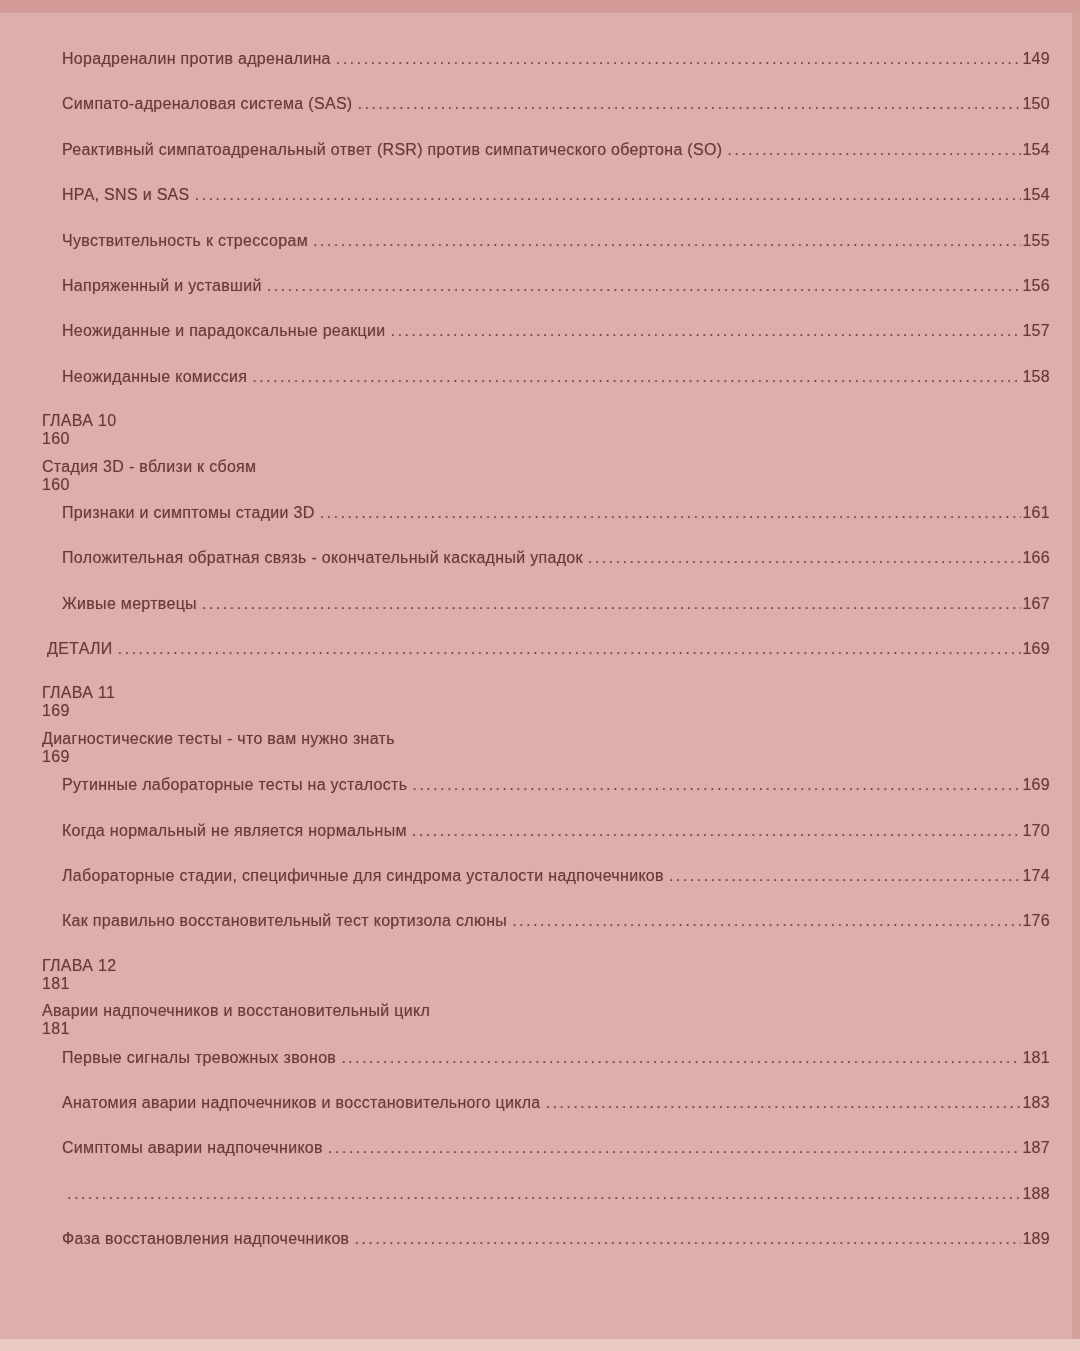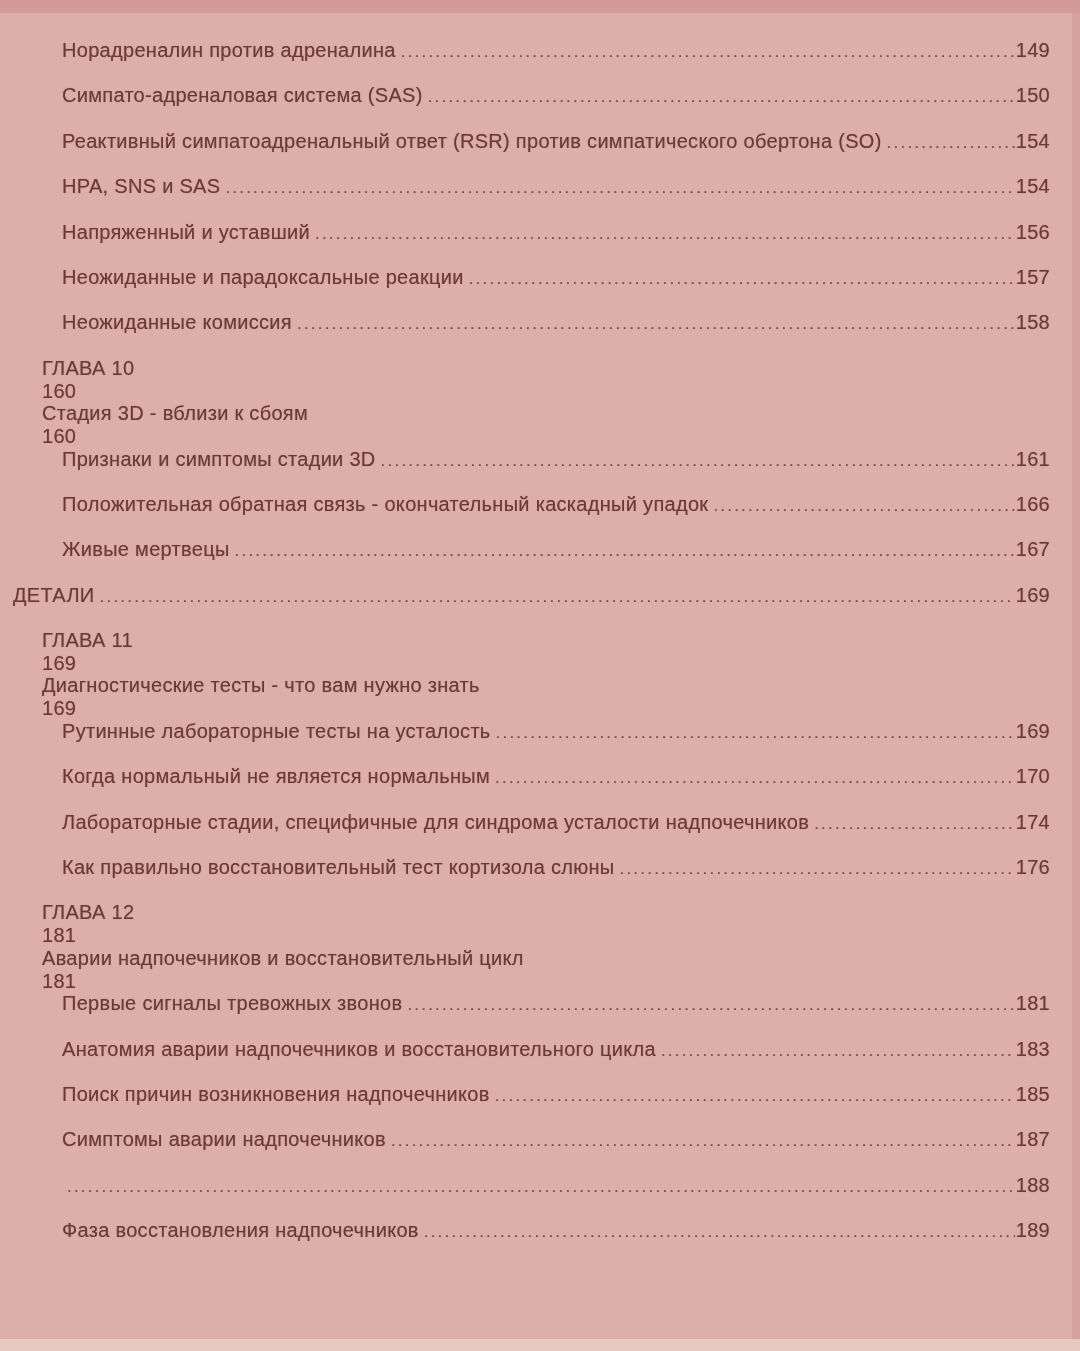--- a/index.html
+++ b/index.html
@@ -30,36 +30,36 @@
   }
   .bottom-strip {
     position: absolute;
     left: 0; right: 0; bottom: 0;
     height: 12px;
     background: var(--strip-bottom, #e8cac3);
     z-index: 2;
   }
   .toc {
     position: absolute;
-    top: 28px;
+    top: 38px;
     left: 0;
     right: 30px;
     color: var(--ink, #6b3a38);
-    font-size: 20px;
+    font-size: 16px;
     letter-spacing: 0.3px;
     text-shadow: 0 0 0.8px rgba(107, 58, 56, 0.5);
   }
   .row {
     display: flex;
     align-items: baseline;
     height: 45.4px;
     box-sizing: border-box;
     padding-top: 11px;
   }
-  .row.l0 { padding-left: 13px; }
+  .row.l0 { padding-left: 13px; margin-left: 34px; }
   .row.l1 { padding-left: 37px; flex-direction: column; }
   .row.l2 { padding-left: 62px; }
   .title {
     flex: 0 0 auto;
     white-space: nowrap;
   }
   .dots {
     flex: 1 1 auto;
     overflow: hidden;
     white-space: nowrap;
@@ -99,20 +99,25 @@
       <span class="title">Реактивный симпатоадренальный ответ (RSR) против симпатического обертона (SO)</span>
       <span class="dots"></span>
       <span class="pagenum">154</span>
     </div>
     <div class="row l2">
       <span class="title">HPA, SNS и SAS</span>
       <span class="dots"></span>
       <span class="pagenum">154</span>
     </div>
     <div class="row l2">
+      <span class="title">Чувствительность к стрессорам</span>
+      <span class="dots"></span>
+      <span class="pagenum">155</span>
+    </div>
+    <div class="row l2">
       <span class="title">Напряженный и уставший</span>
       <span class="dots"></span>
       <span class="pagenum">156</span>
     </div>
     <div class="row l2">
       <span class="title">Неожиданные и парадоксальные реакции</span>
       <span class="dots"></span>
       <span class="pagenum">157</span>
     </div>
     <div class="row l2">
@@ -192,25 +197,20 @@
     </div>
     <div class="row l2">
       <span class="title">Первые сигналы тревожных звонов</span>
       <span class="dots"></span>
       <span class="pagenum">181</span>
     </div>
     <div class="row l2">
       <span class="title">Анатомия аварии надпочечников и восстановительного цикла</span>
       <span class="dots"></span>
       <span class="pagenum">183</span>
-    </div>
-    <div class="row l2">
-      <span class="title">Поиск причин возникновения надпочечников</span>
-      <span class="dots"></span>
-      <span class="pagenum">185</span>
     </div>
     <div class="row l2">
       <span class="title">Симптомы аварии надпочечников</span>
       <span class="dots"></span>
       <span class="pagenum">187</span>
     </div>
     <div class="row l2">
       <span class="dots"></span>
       <span class="pagenum">188</span>
     </div>

